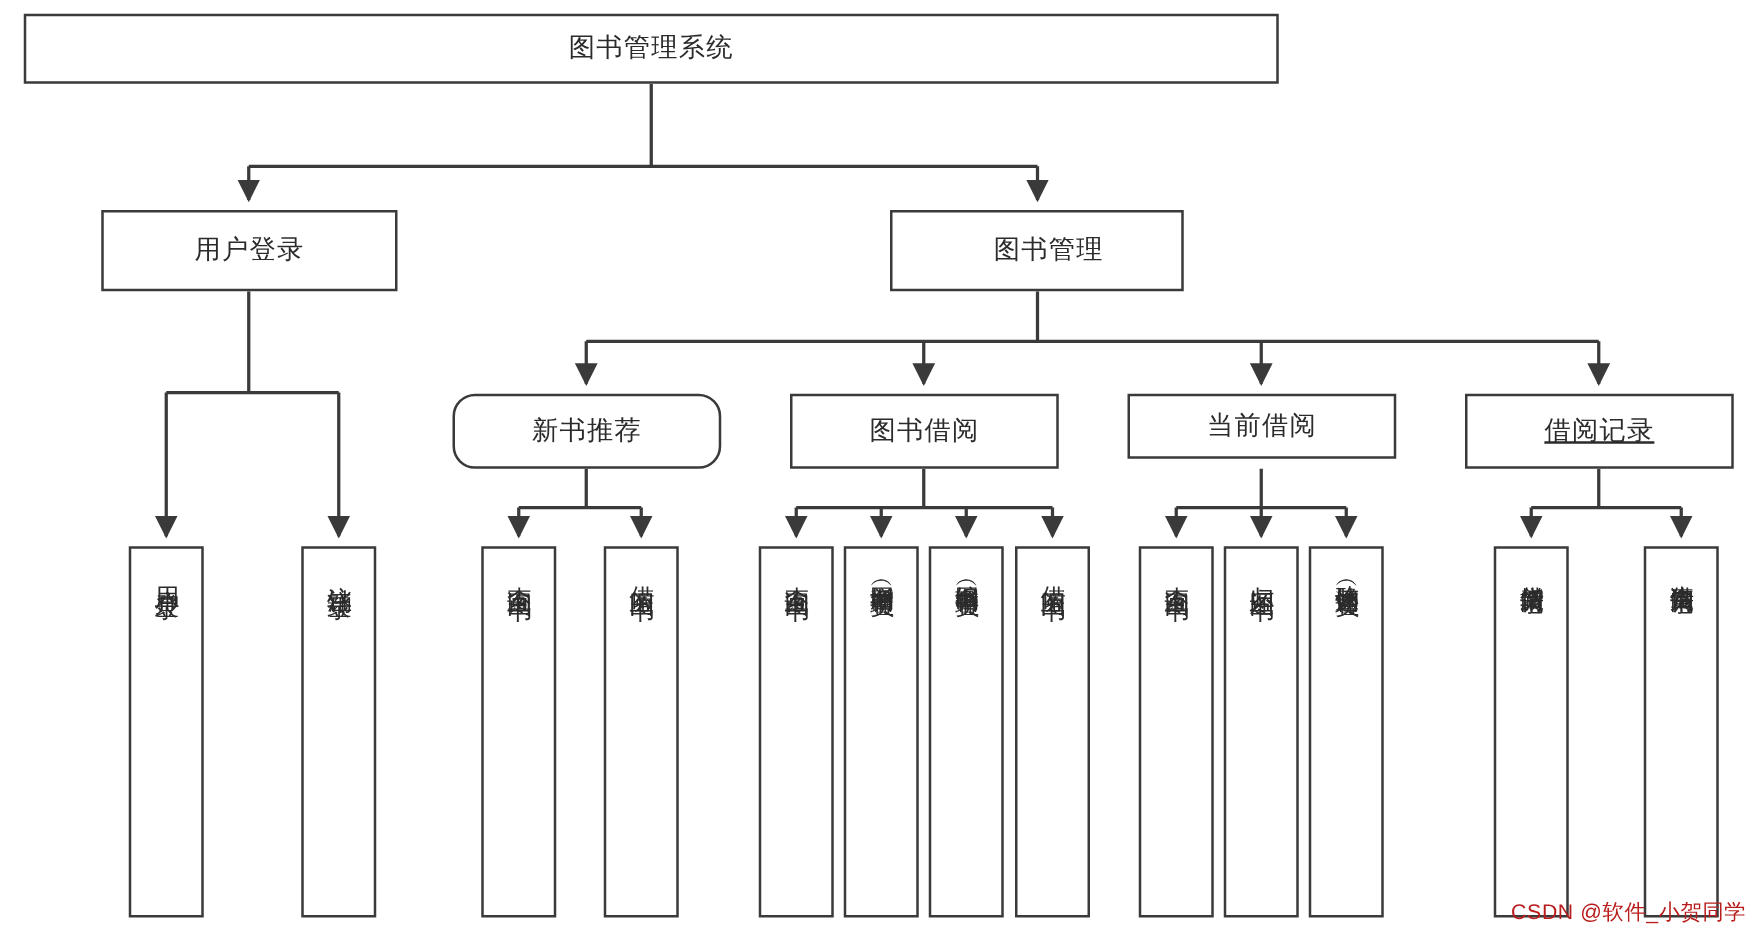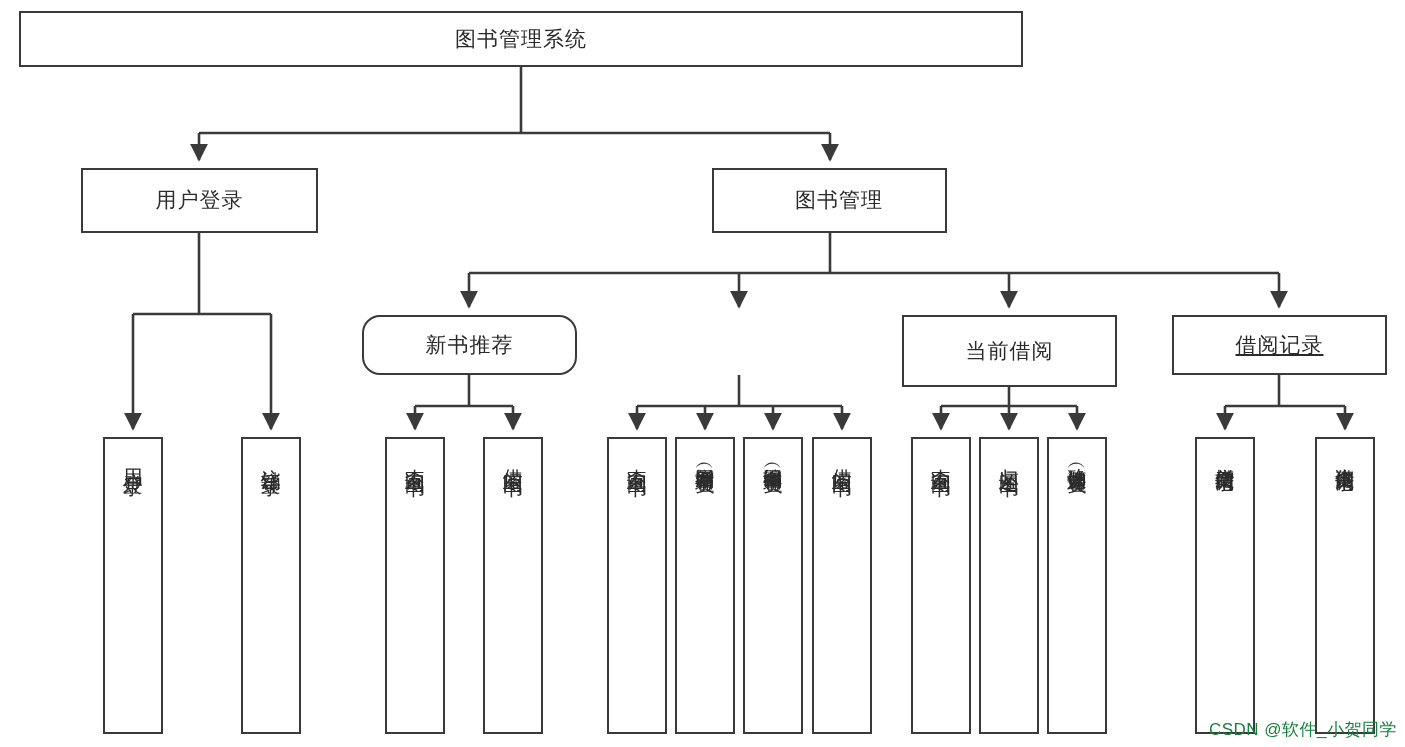--- a/index.html
+++ b/index.html
@@ -66,21 +66,21 @@
   }
   .node.vertical.tall-text .node-label {
     font-size: 19px;
     letter-spacing: 1px;
   }
   #watermark {
     position: absolute;
     right: 8px;
     bottom: 6px;
     font-size: 17px;
-    color: #15803d;
+    color: #b91c1c;
     letter-spacing: 0.5px;
     z-index: 5;
     user-select: none;
     white-space: nowrap;
   }
 </style>
 </head>
 <body>
 
 <div id="diagram-root">
@@ -142,21 +142,24 @@
   <div class="node horizontal" style="left:81px; top:168px; width:237px; height:65px;">
     <span class="node-label">用户登录</span>
   </div>
   <div class="node horizontal" style="left:712px; top:168px; width:235px; height:65px;padding-left:19px;">
     <span class="node-label">图书管理</span>
   </div>
 
   <div class="node horizontal" style="left:362px; top:315px; width:215px; height:60px;border-radius:18px;">
     <span class="node-label">新书推荐</span>
   </div>
-  <div class="node horizontal" style="left:902px; top:315px; width:215px; height:72px;">
+  <div class="node horizontal" style="left:632px; top:315px; width:215px; height:60px;">
+    <span class="node-label">图书借阅</span>
+  </div>
+  <div class="node horizontal" style="left:902px; top:315px; width:215px; height:52px;">
     <span class="node-label">当前借阅</span>
   </div>
   <div class="node horizontal" style="left:1172px; top:315px; width:215px; height:60px;text-decoration:underline;">
     <span class="node-label">借阅记录</span>
   </div>
 
   <div class="node vertical" style="left:103px; top:437px; width:60px; height:297px;">
     <span class="node-label">用户登录</span>
   </div>
   <div class="node vertical" style="left:241px; top:437px; width:60px; height:297px;">

